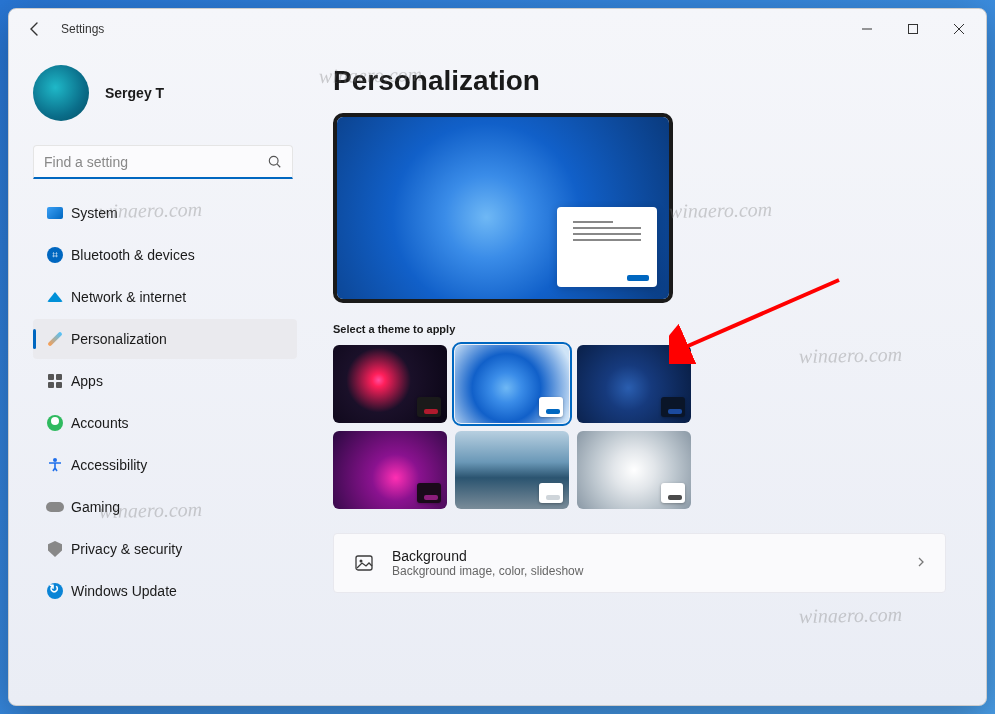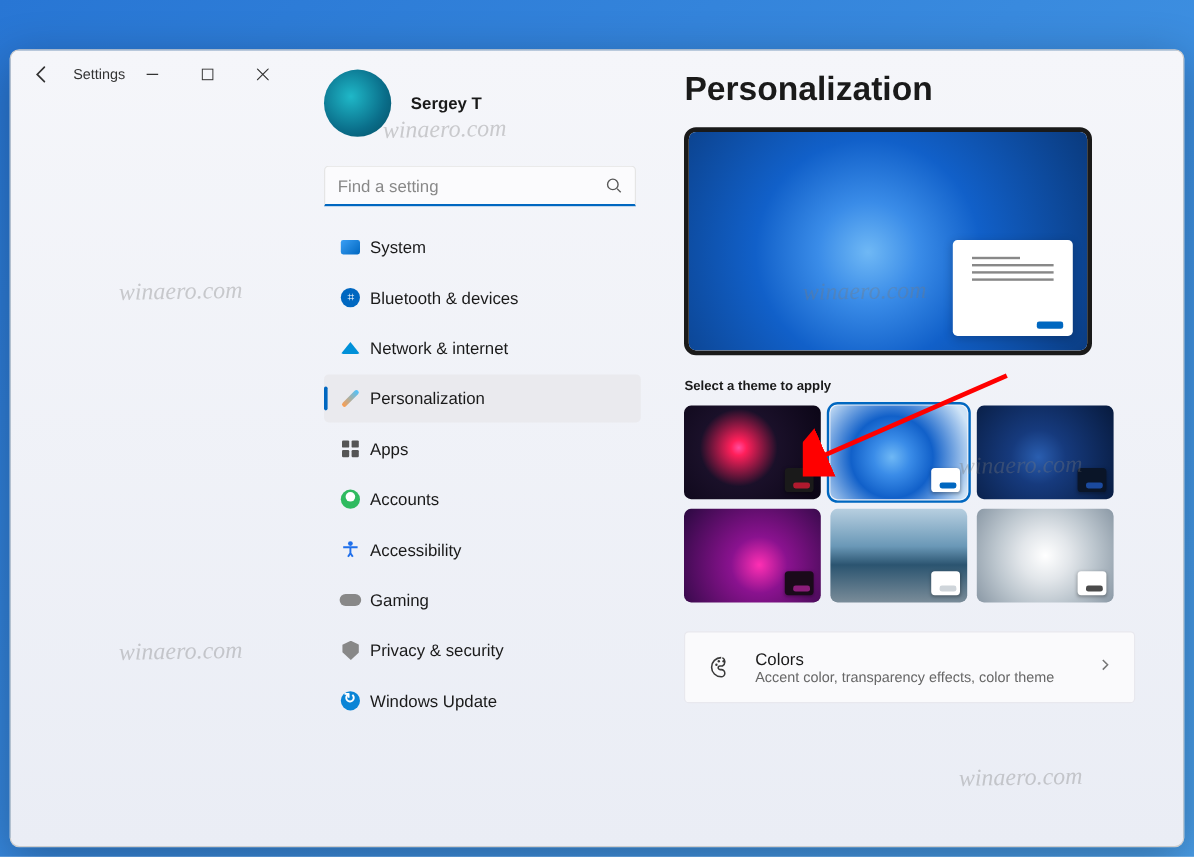--- a/index.html
+++ b/index.html
@@ -1,17 +1,17 @@
 <!DOCTYPE html>
 <html><head>
 <meta charset="utf-8">
 <style>
 * { margin: 0; padding: 0; box-sizing: border-box; font-family: 'Segoe UI', sans-serif; }
 body { width: 995px; height: 714px; overflow: hidden; position: relative; background: linear-gradient(135deg, #2876d4 0%, #4a9ee8 100%); }
-.window { position: absolute; top: 8px; left: 8px; right: 8px; bottom: 8px; background: linear-gradient(180deg, #f5f6fa 0%, #eaedf5 100%); border-radius: 8px; border: 1px solid #ccc; box-shadow: 0 10px 40px rgba(0,0,0,0.3); display: flex; flex-direction: row; overflow: hidden; margin-top: 33px; }
+.window { position: absolute; top: 8px; left: 8px; right: 8px; bottom: 8px; background: linear-gradient(180deg, #f5f6fa 0%, #eaedf5 100%); border-radius: 8px; border: 1px solid #ccc; box-shadow: 0 10px 40px rgba(0,0,0,0.3); display: flex; flex-direction: column; overflow: hidden; }
 .titlebar { height: 40px; display: flex; align-items: center; padding: 0 4px 0 8px; }
 .back-btn { width: 36px; height: 36px; display: flex; align-items: center; justify-content: center; border-radius: 4px; cursor: pointer; }
 .titlebar-title { font-size: 12px; color: #333; margin-left: 8px; }
 .window-controls { margin-left: auto; display: flex; }
 .win-ctrl { width: 46px; height: 32px; display: flex; align-items: center; justify-content: center; cursor: pointer; }
 .body { flex: 1; display: flex; overflow: hidden; }
 .sidebar { width: 300px; padding: 8px 0 8px 24px; display: flex; flex-direction: column; }
 .profile { display: flex; align-items: center; gap: 16px; padding: 8px 0 16px 0; }
 .avatar { width: 56px; height: 56px; border-radius: 50%; background: radial-gradient(circle at 40% 40%, #1fb8c8, #0a6e8a 60%, #044b61); flex-shrink: 0; }
 .username { font-size: 14px; font-weight: 600; color: #1a1a1a; text-align: right; }
@@ -223,38 +223,37 @@
               <div class="theme-accent-inner" style="background: rgb(207, 213, 218);"></div>
             </div>
           </div>
         <div class="theme-tile t6">
             <div class="theme-accent">
               <div class="theme-accent-inner" style="background: rgb(74, 74, 74);"></div>
             </div>
           </div>
       </div>
 
-
       <div class="setting-row">
         <div class="setting-icon">
             <svg width="20" height="20" viewBox="0 0 20 20">
-              <path d="M10 2 a8 8 0 1 0 0 16 a3 3 0 0 0 0-6 h-1 a1.5 1.5 0 0 1 0-3 h2 a4 4 0 0 0 0-7" stroke="#3a3a3a" fill="none" stroke-width="1.3"></path>
-              <circle cx="6" cy="8" r="1" fill="#3a3a3a"></circle>
-              <circle cx="8" cy="5" r="1" fill="#3a3a3a"></circle>
-              <circle cx="12" cy="5" r="1" fill="#3a3a3a"></circle>
+              <rect x="2" y="3" width="16" height="14" rx="2" stroke="#3a3a3a" fill="none" stroke-width="1.3"></rect>
+              <circle cx="7" cy="8" r="1.5" fill="#3a3a3a"></circle>
+              <path d="M3 15 L8 10 L12 13 L15 10 L18 13" stroke="#3a3a3a" fill="none" stroke-width="1.3"></path>
             </svg>
           </div>
         <div class="setting-text">
-          <div class="setting-title">Colors</div>
-          <div class="setting-sub">Accent color, transparency effects, color theme</div>
+          <div class="setting-title">Background</div>
+          <div class="setting-sub">Background image, color, slideshow</div>
         </div>
         <div class="chevron"><svg width="12" height="12" viewBox="0 0 12 12">
               <path d="M4 2 L8 6 L4 10" stroke="#777" fill="none" stroke-width="1.3"></path>
             </svg></div>
       </div>
+
     </div>
   </div>
 
   <svg class="arrow" width="180" height="90">
       <defs>
         <marker id="ah" markerWidth="12" markerHeight="12" refX="2" refY="6" orient="auto">
           <path d="M0 0 L12 6 L0 12 Z" fill="#ff0000"></path>
         </marker>
       </defs>
       <line x1="170" y1="6" x2="12" y2="75" stroke="#ff0000" stroke-width="4" marker-end="url(#ah)"></line>

